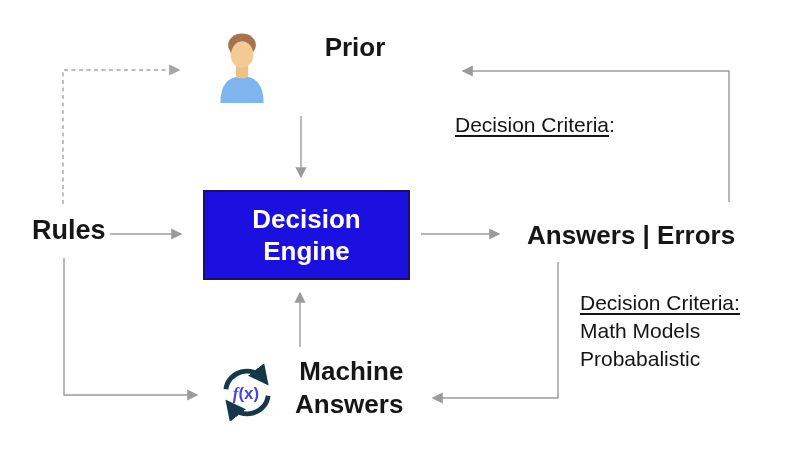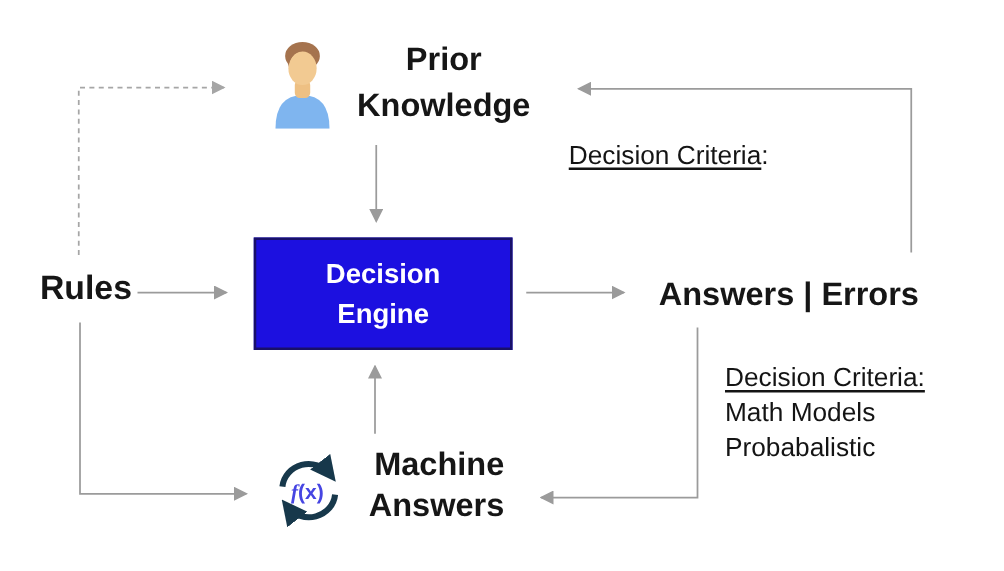--- a/index.html
+++ b/index.html
@@ -10,21 +10,21 @@
   .arrow-layer{position:absolute;left:0;top:0;width:803px;height:457px;}
   .node{position:absolute;font-weight:700;color:#161616;}
   .node-prior{left:266px;top:29px;width:178px;text-align:center;font-size:26px;line-height:37px;}
   .node-data{left:32px;top:215px;font-size:27px;}
   .node-answers{left:527px;top:220px;font-size:26px;}
   .node-ml{left:295px;top:355px;font-size:26px;line-height:33px;text-align:right;}
   .engine{
     position:absolute;left:203px;top:190px;width:207px;height:90px;
     background:#1c10e0;border:2px solid #181069;box-sizing:border-box;
     display:flex;flex-direction:column;align-items:center;justify-content:center;
-    color:#ffffff;font-size:22px;font-weight:700;line-height:32px;text-align:center;
+    color:#ffffff;font-size:26px;font-weight:700;line-height:32px;text-align:center;
   }
   .criteria{position:absolute;font-size:21px;line-height:28px;text-align:left;color:#141414;font-weight:400;}
   .criteria-top{left:455px;top:111px;width:214px;}
   .criteria-bottom{left:580px;top:289px;width:206px;}
   .underlined{text-decoration:underline;text-underline-offset:3px;text-decoration-thickness:1.5px;}
   .person-icon{position:absolute;left:217px;top:31px;width:50px;height:72px;}
   .fx-icon{position:absolute;left:219px;top:363px;width:56px;height:59px;}
   .fx-f{font-family:"Liberation Serif","DejaVu Serif",serif;font-style:italic;font-weight:700;}
   .fx-rest{font-family:"Liberation Sans","DejaVu Sans",sans-serif;font-weight:700;}
 </style>
@@ -57,21 +57,20 @@
       <path d="M3 70 Q3 44 24 44 Q45 44 45 70 Z" fill="#7fb5ef"></path>
       <rect x="18" y="32" width="12" height="14" rx="4" fill="#eec083"></rect>
       <ellipse cx="24" cy="13.5" rx="13.5" ry="11" fill="#a5734e"></ellipse>
       <ellipse cx="24" cy="23" rx="11" ry="13" fill="#f2ca92"></ellipse>
       <path d="M13 22 Q11 4 26 4.5 Q38 5 36.5 15 Q33 8.5 24 9.5 Q15 10.5 13 22 Z" fill="#a5734e"></path>
     </svg>
   </div>
 
   <div class="node node-prior">
     <div>Prior</div>
-    <div>Knowledge</div>
   </div>
 
   <div class="node node-data">Rules</div>
 
   <div class="engine">
     <div>Decision</div>
     <div>Engine</div>
   </div>
 
   <div class="node node-answers">Answers | Errors</div>

